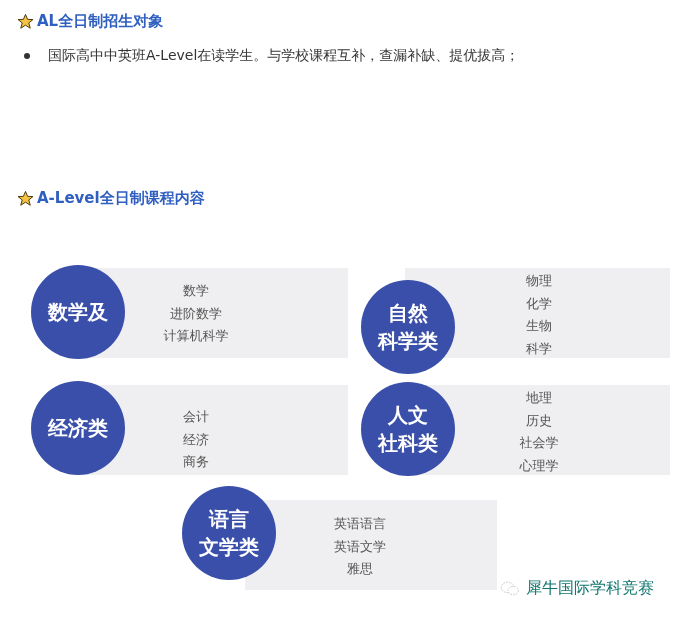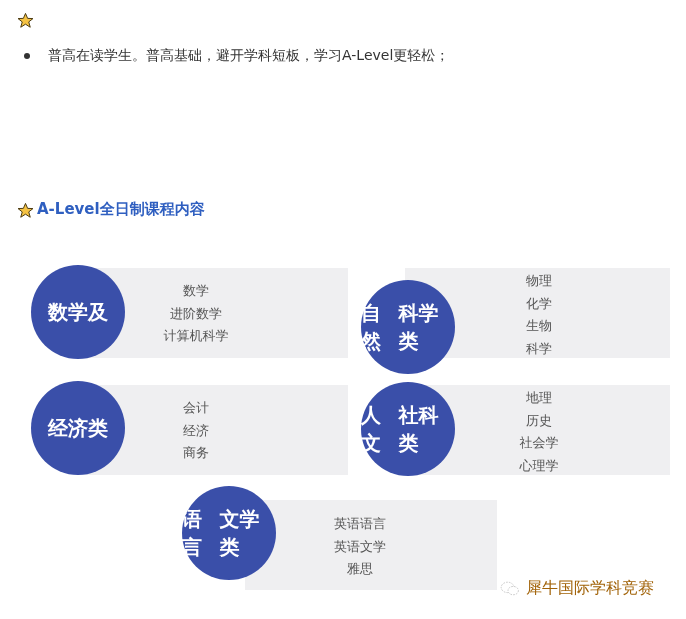--- a/index.html
+++ b/index.html
@@ -8,43 +8,44 @@
     .heading { position: absolute; left: 17px; display: flex; align-items: center;
                color: #2f5fc0; font-weight: bold; font-size: 15px; }
     .star { width: 17px; height: 17px; margin-right: 3px; }
     .bullets { position: absolute; left: 20px; top: 44px; margin: 0; padding: 0; list-style: none; }
     .bullets li { position: relative; height: 33px; line-height: 22px; font-size: 14px;
                   color: #333333; padding-left: 28px; white-space: nowrap; }
     .bullets li::before { content: ""; position: absolute; left: 4px; top: 9px; width: 6px; height: 6px;
                           border-radius: 50%; background: #333333; }
     .card-bg { position: absolute; background: #efeff1; }
     .circle { position: absolute; width: 94px; height: 94px; border-radius: 50%;
-              background: #3a4fa9; color: #ffffff; display: flex; flex-direction: row;
+              background: #3a4fa9; color: #ffffff; display: flex; flex-direction: column;
               align-items: center; justify-content: center; font-size: 20px; font-weight: bold;
               line-height: 28px; }
     .subjects { position: absolute; display: flex; flex-direction: column; align-items: center;
                 color: #555555; font-size: 13px; line-height: 22.5px; }
-    .watermark { position: absolute; left: 500px; top: 578px; color: #a16207; font-size: 16px;
+    .watermark { position: absolute; left: 500px; top: 578px; color: #0f766e; font-size: 16px;
                  display: flex; align-items: center; justify-content: center; }
     .watermark .wm-icon { width: 20px; height: 16px; margin-right: 6px; }
   </style>
 </head>
 <body>
 
 <div class="heading" style="top:12px;">
   <svg class="star" viewBox="0 0 24 24">
     <polygon points="12,2 15,9 22.5,9.3 16.6,14 18.7,21.5 12,17.2 5.3,21.5 7.4,14 1.5,9.3 9,9" fill="#f5c242" stroke="#4a3a10" stroke-width="1.4" stroke-linejoin="round"></polygon>
   </svg>
+  <span>AL全日制招生对象</span>
 </div>
 
 <ul class="bullets">
-  <li>普高在读学生。普高基础，避开学科短板，学习A-Level更轻松；</li>
+  <li>国际高中中英班A-Level在读学生。与学校课程互补，查漏补缺、提优拔高；</li>
 </ul>
 
-<div class="heading" style="top:200px;align-items:flex-end;">
+<div class="heading" style="top:189px;">
   <svg class="star" viewBox="0 0 24 24">
     <polygon points="12,2 15,9 22.5,9.3 16.6,14 18.7,21.5 12,17.2 5.3,21.5 7.4,14 1.5,9.3 9,9" fill="#f5c242" stroke="#4a3a10" stroke-width="1.4" stroke-linejoin="round"></polygon>
   </svg>
   <span>A-Level全日制课程内容</span>
 </div>
 
 <div>
   <div class="card-bg" style="left:78px; top:268px; width:270px; height:90px;"></div>
   <div class="circle" style="left:31px; top:265px;">
     <span>数学及</span>
@@ -68,21 +69,21 @@
     <span>生物</span>
     <span>科学</span>
   </div>
 </div>
 
 <div>
   <div class="card-bg" style="left:78px; top:385px; width:270px; height:90px;"></div>
   <div class="circle" style="left:31px; top:381px;text-align:center;">
     <span>经济类</span>
   </div>
-  <div class="subjects" style="left:166px; top:397px; width:60px;">
+  <div class="subjects" style="left:166px; top:406px; width:60px;">
     <span>会计</span>
     <span>经济</span>
     <span>商务</span>
   </div>
 </div>
 
 <div>
   <div class="card-bg" style="left:405px; top:385px; width:265px; height:90px;"></div>
   <div class="circle" style="left:361px; top:382px;">
     <span>人文</span>

